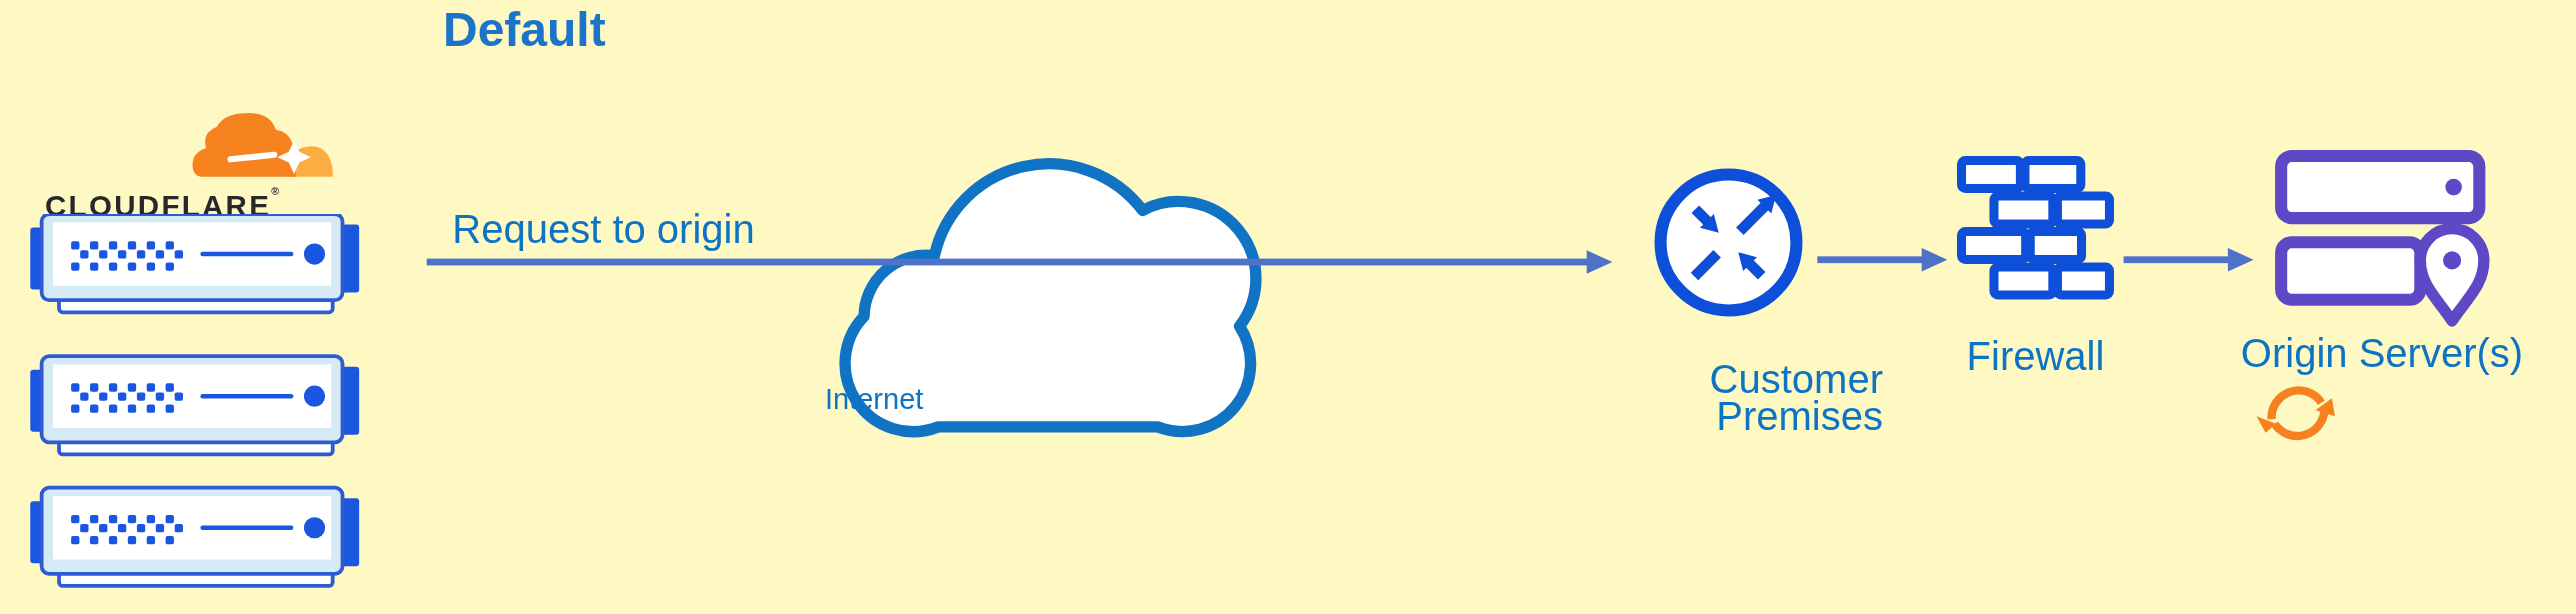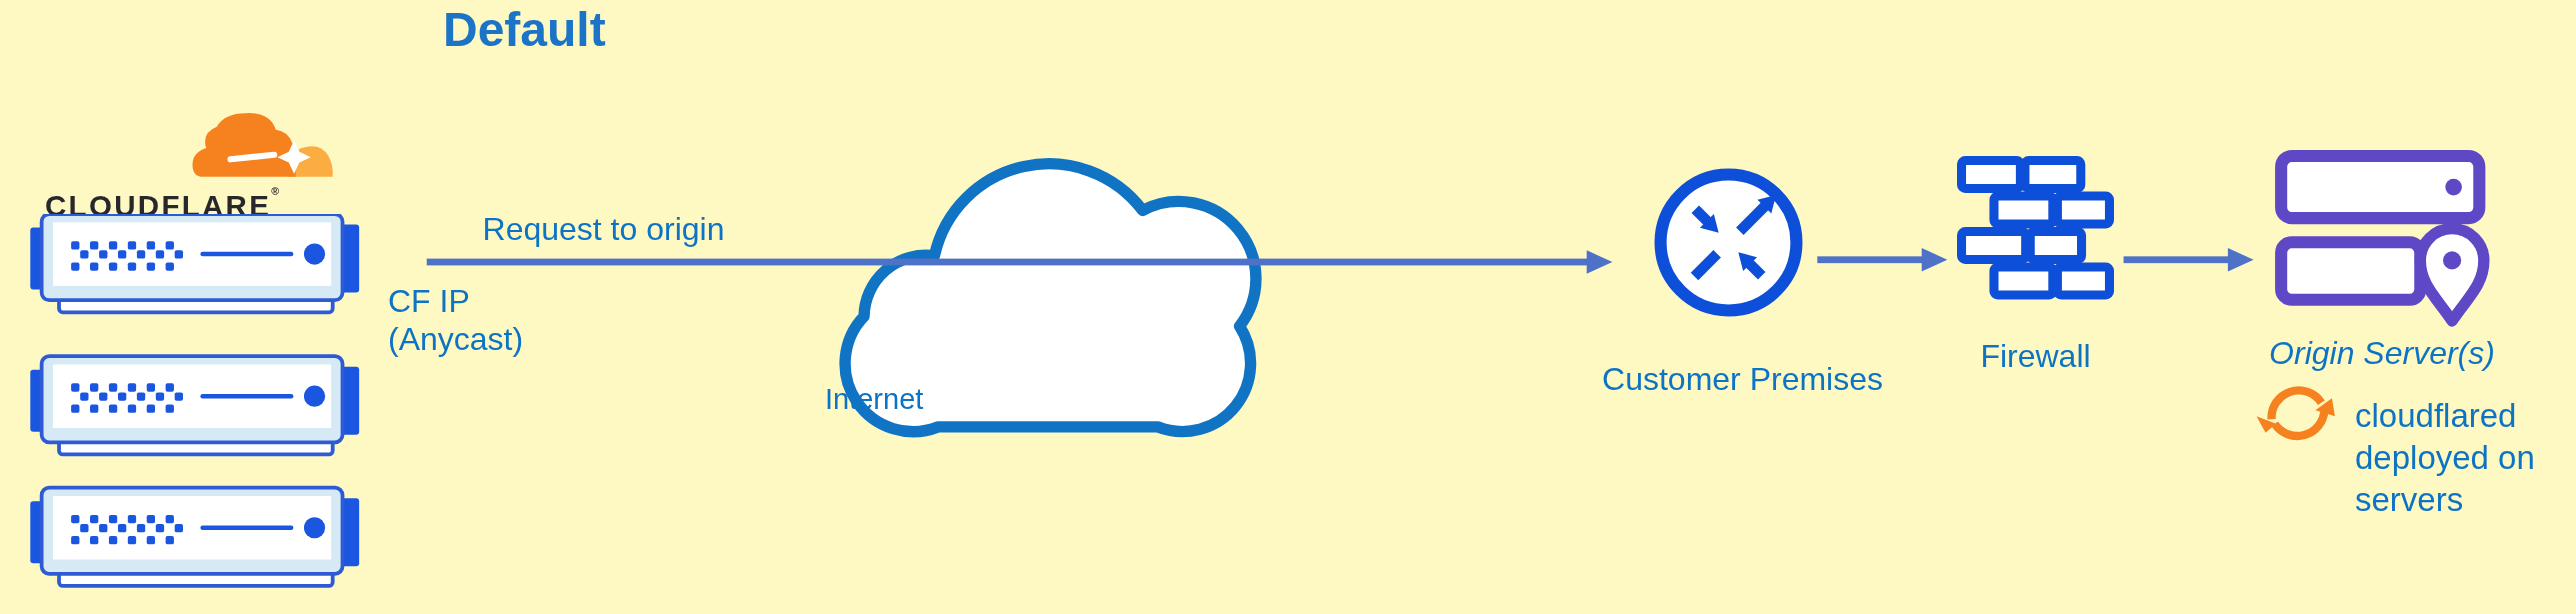--- a/index.html
+++ b/index.html
@@ -2,27 +2,27 @@
 <html style="font-size:12px"><head>
 <meta charset="utf-8">
 <style>
   html,body{margin:0;padding:0;background:#ffffff;}
   #stage{position:relative;width:2576px;height:614px;background:#fef9c3;overflow:hidden;
          font-family:"Liberation Sans", sans-serif;}
   .abs{position:absolute;}
   #title{left:443px;top:1.5px;font-size:48px;font-weight:600;color:#1b74c8;letter-spacing:0px;}
   #wordmark{left:45px;top:185px;font-size:29.5px;font-weight:800;color:#26282b;letter-spacing:2.3px;white-space:nowrap;}
   #wordmark sup{font-size:10.6px;font-weight:700;vertical-align:21px;letter-spacing:0;}
-  .lbl{color:#0d73c5;font-size:32px;line-height:37px;}
+  .lbl{color:#0d73c5;font-size:40px;line-height:37px;}
   #request-label{left:452px;top:211px;width:303px;text-align:center;}
   #cfip-label{left:388px;top:282px;text-align:left;line-height:38px;}
   #internet-label{left:825px;top:381px;width:446px;text-align:left;font-size:29px;}
   #cpe-label{left:1573px;top:361px;width:310px;text-align:right;}
   #fw-label{left:1869px;top:338px;width:333px;text-align:center;}
-  #origin-label{left:2238px;top:335px;width:288px;text-align:center;font-style:italic;}
+  #origin-label{left:2238px;top:335px;width:288px;text-align:center;}
   #cloudflared-note{left:2355px;top:395px;width:219px;text-align:left;font-size:33px;line-height:42px;}
   svg{display:block;}
 </style>
 </head>
 <body>
 
 <div id="stage">
 
   <div class="abs" id="title">Default</div>
 
@@ -128,37 +128,28 @@
       <path d="M 26 58 A 36 36 0 0 0 92 40"></path>
     </g>
     <g fill="#f6821f">
       <polygon points="14,70 2,48 28,58"></polygon>
       <polygon points="102,24 106,48 80,40"></polygon>
     </g>
   </svg>
 
   <div class="abs lbl" id="request-label">Request to origin</div>
 
-  <div class="abs lbl" id="cfip-label">
-    <div>CF IP</div>
-    <div>(Anycast)</div>
-  </div>
 
   <div class="abs lbl" id="internet-label">Internet</div>
 
   <div class="abs lbl" id="cpe-label">
     <div>Customer Premises</div>
   </div>
 
   <div class="abs lbl" id="fw-label">
     <div>Firewall</div>
   </div>
 
   <div class="abs lbl" id="origin-label">Origin Server(s)</div>
 
-  <div class="abs lbl" id="cloudflared-note">
-    <div>cloudflared</div>
-    <div>deployed on</div>
-    <div>servers</div>
-  </div>
 
 </div>
 
 
 </body></html>

